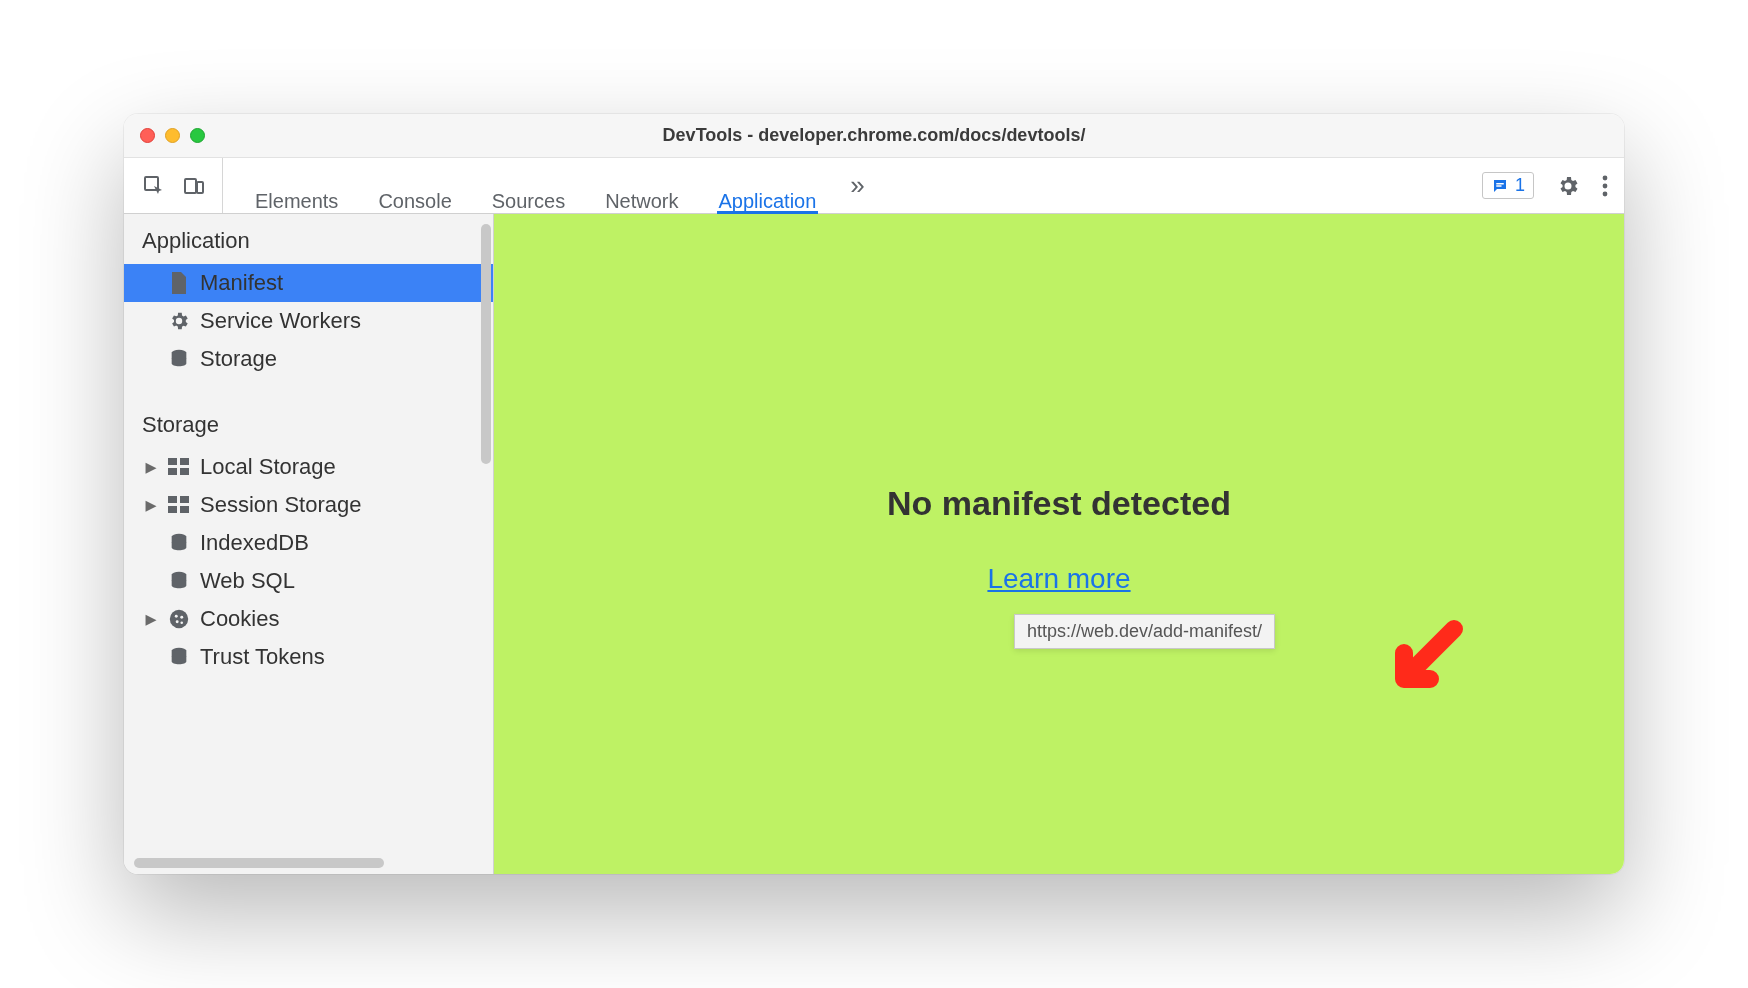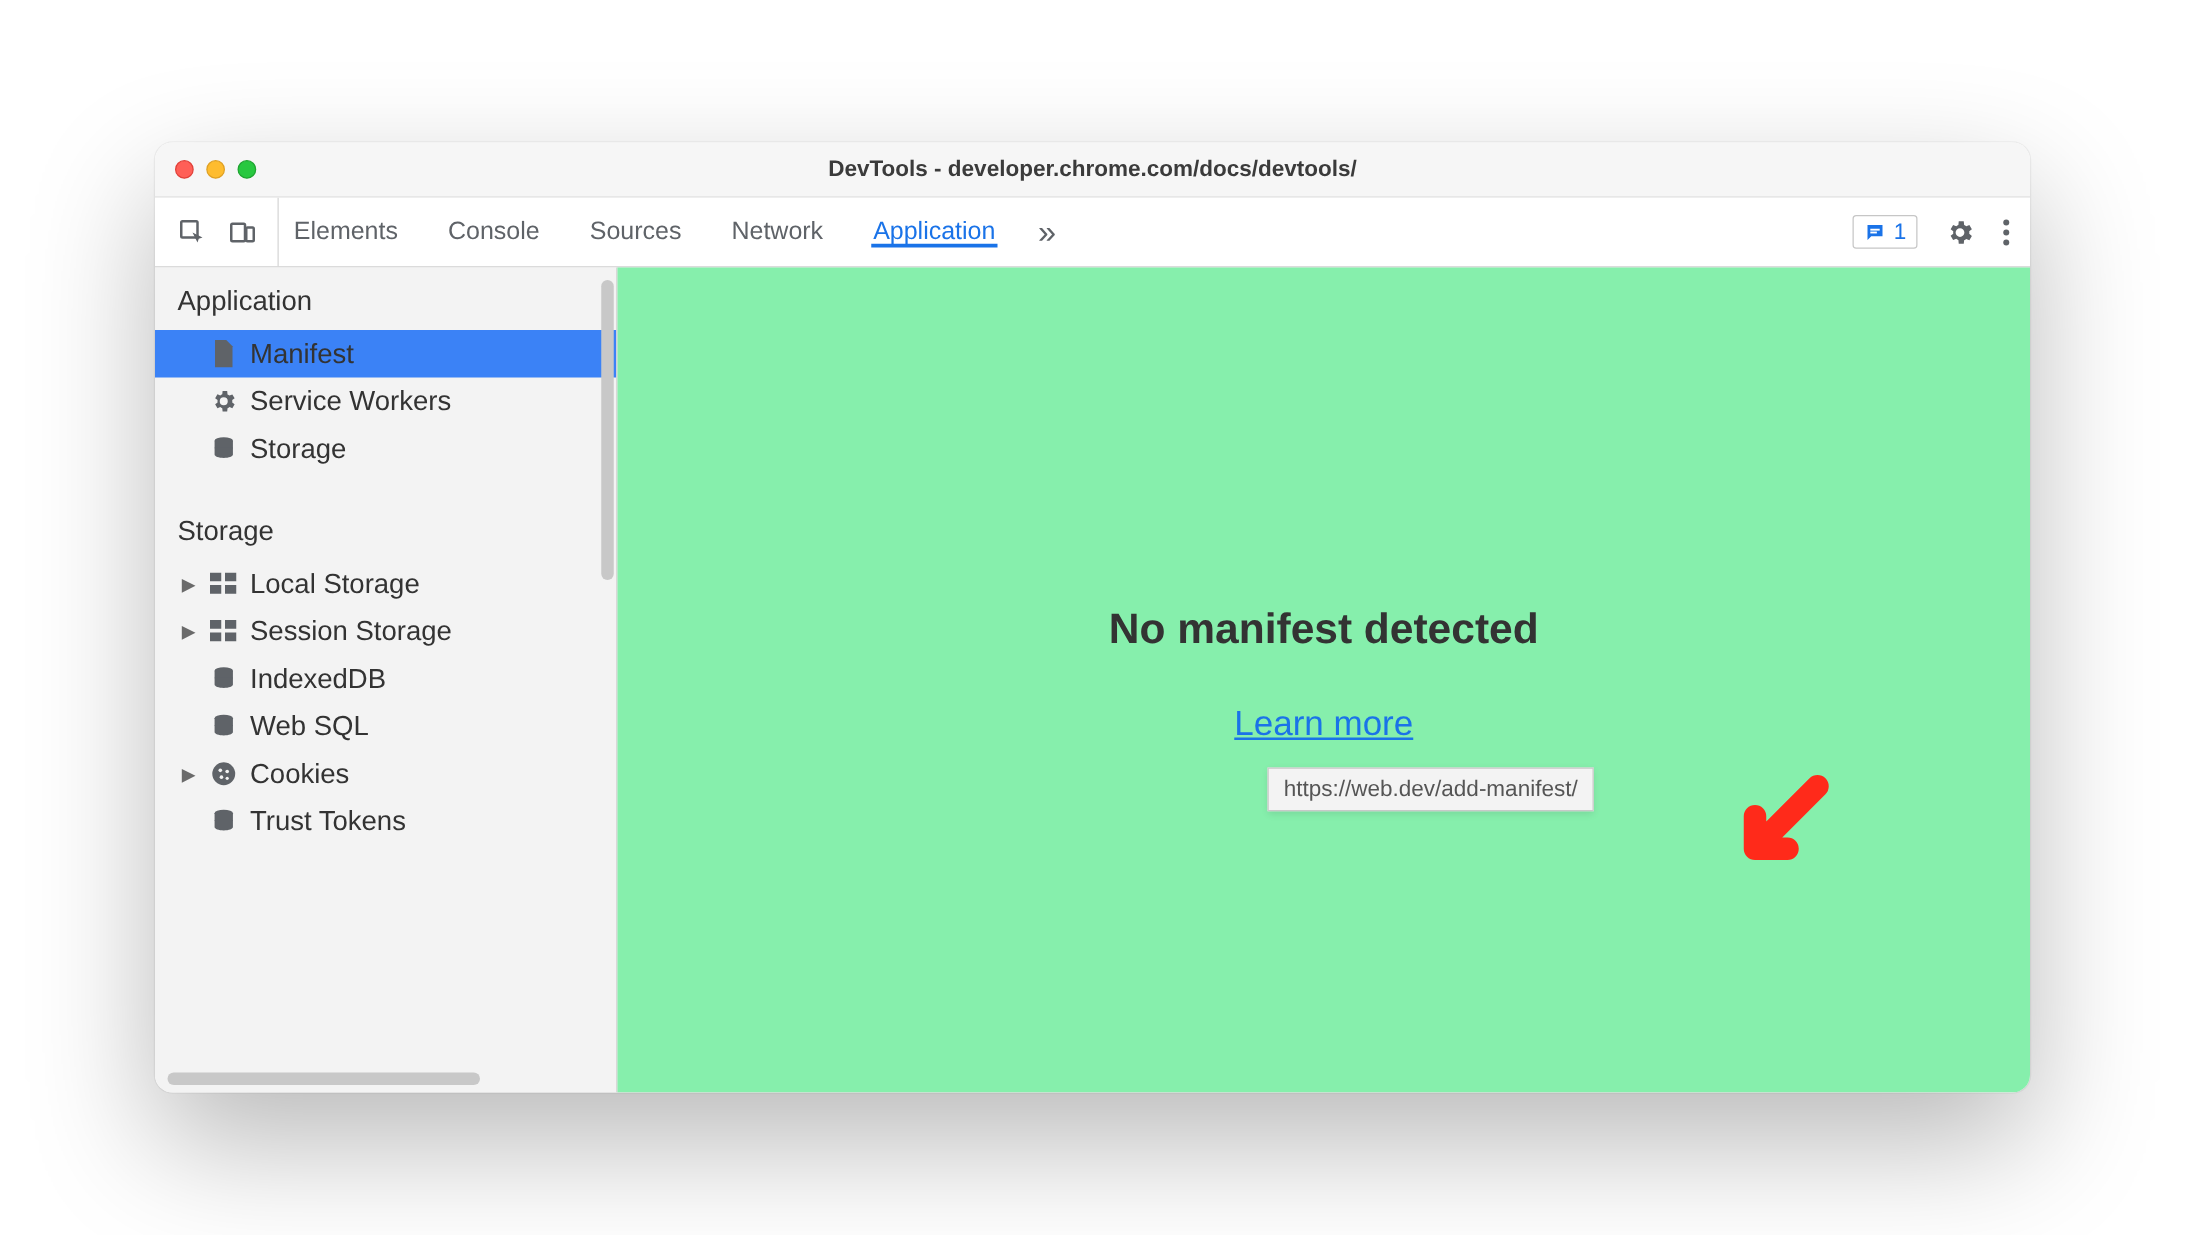--- a/index.html
+++ b/index.html
@@ -54,42 +54,42 @@
 .toolbar {
   height: 56px;
   border-bottom: 1px solid #d0d0d0;
   display: flex;
   align-items: center;
   padding: 0 16px;
   gap: 4px;
 }
 .toolbar-left { display: flex; align-items: center; gap: 12px; padding-right: 14px; border-right: 1px solid #d6d6d6; height: 100%; }
 .icon-btn { width: 28px; height: 28px; display: flex; align-items: center; justify-content: center; color: #5f6368; cursor: pointer; }
-.tabs { display: flex; align-items: center; height: 100%; margin-left: 8px; gap: 40px; }
+.tabs { display: flex; align-items: flex-end; height: 100%; margin-left: 28px; gap: 40px; }
 .tab { display: flex; align-items: center; font-size: 20px; color: #5f6368; cursor: pointer; position: relative; }
 .tab.active { color: #1a73e8; }
 .tab.active::after { content: ""; position: absolute; left: -2px; right: -2px; bottom: -1px; height: 3px; background: #1a73e8; }
 .overflow-tabs { margin-left: 30px; color: #5f6368; font-size: 26px; display:flex; align-items:center; cursor:pointer; }
 .toolbar-right { margin-left: auto; display: flex; align-items: center; gap: 20px; }
 .issue-badge { display: flex; align-items: center; gap: 6px; border: 1px solid #c6c6c6; border-radius: 3px; padding: 2px 8px; color: #1a73e8; font-size: 18px; cursor:pointer; }
 .gear-color { color:#5f6368; }
 .more-dots { color:#5f6368; font-size: 22px; cursor:pointer; }
 
 .body { flex: 1; display: flex; min-height: 0; }
 .sidebar { width: 370px; background: #f3f3f3; border-right: 1px solid #d0d0d0; position: relative; overflow: hidden; }
 .sidebar-scroll { position: absolute; right: 2px; top: 10px; width: 10px; height: 240px; background: #c8c8c8; border-radius: 5px; }
 .sidebar-hscroll { position: absolute; left: 10px; bottom: 6px; height: 10px; width: 250px; background: #c8c8c8; border-radius: 5px; }
 .section-title { font-size: 22px; color: #333; padding: 14px 16px 10px 18px; }
 .tree-item { display: flex; align-items: center; gap: 10px; font-size: 22px; color: #333; padding: 6px 10px 6px 44px; cursor: pointer; white-space: nowrap; }
 .tree-item .arrow { width: 14px; display: inline-flex; justify-content:center; color:#6a6a6a; margin-left:-24px; margin-right:0; }
 .tree-item.selected { background: #3b82f6; }
 .tree-icon { width: 22px; height: 22px; display: inline-flex; align-items:center; justify-content:center; color:#5f6368; flex-shrink:0; }
 .divider { height: 20px; }
 
-.main { flex:1; position: relative; background:#86efac; }
+.main { flex:1; position: relative; background:#bef264; }
 .center-content { position:absolute; left:0; right:0; top:270px; text-align:center; }
 .empty-title { font-size: 34px; font-weight: 700; color: #333; }
 .learn-link { display:inline-block; margin-top: 40px; font-size: 28px; color:#1a73e8; text-decoration: underline; cursor:pointer; }
 .tooltip { position:absolute; left: 520px; top: 400px; background:#f3f3f3; border:1px solid #c8c8c8; padding: 6px 12px; font-size: 18px; color:#555; box-shadow: 0 2px 6px rgba(0,0,0,0.1); text-align: right; }
 
 .annotation-arrow { position:absolute; right: 160px; top: 505px; color:#ff2a1a; pointer-events:none; }
 svg { display:block; }
 </style>
 </head>
 <body>

